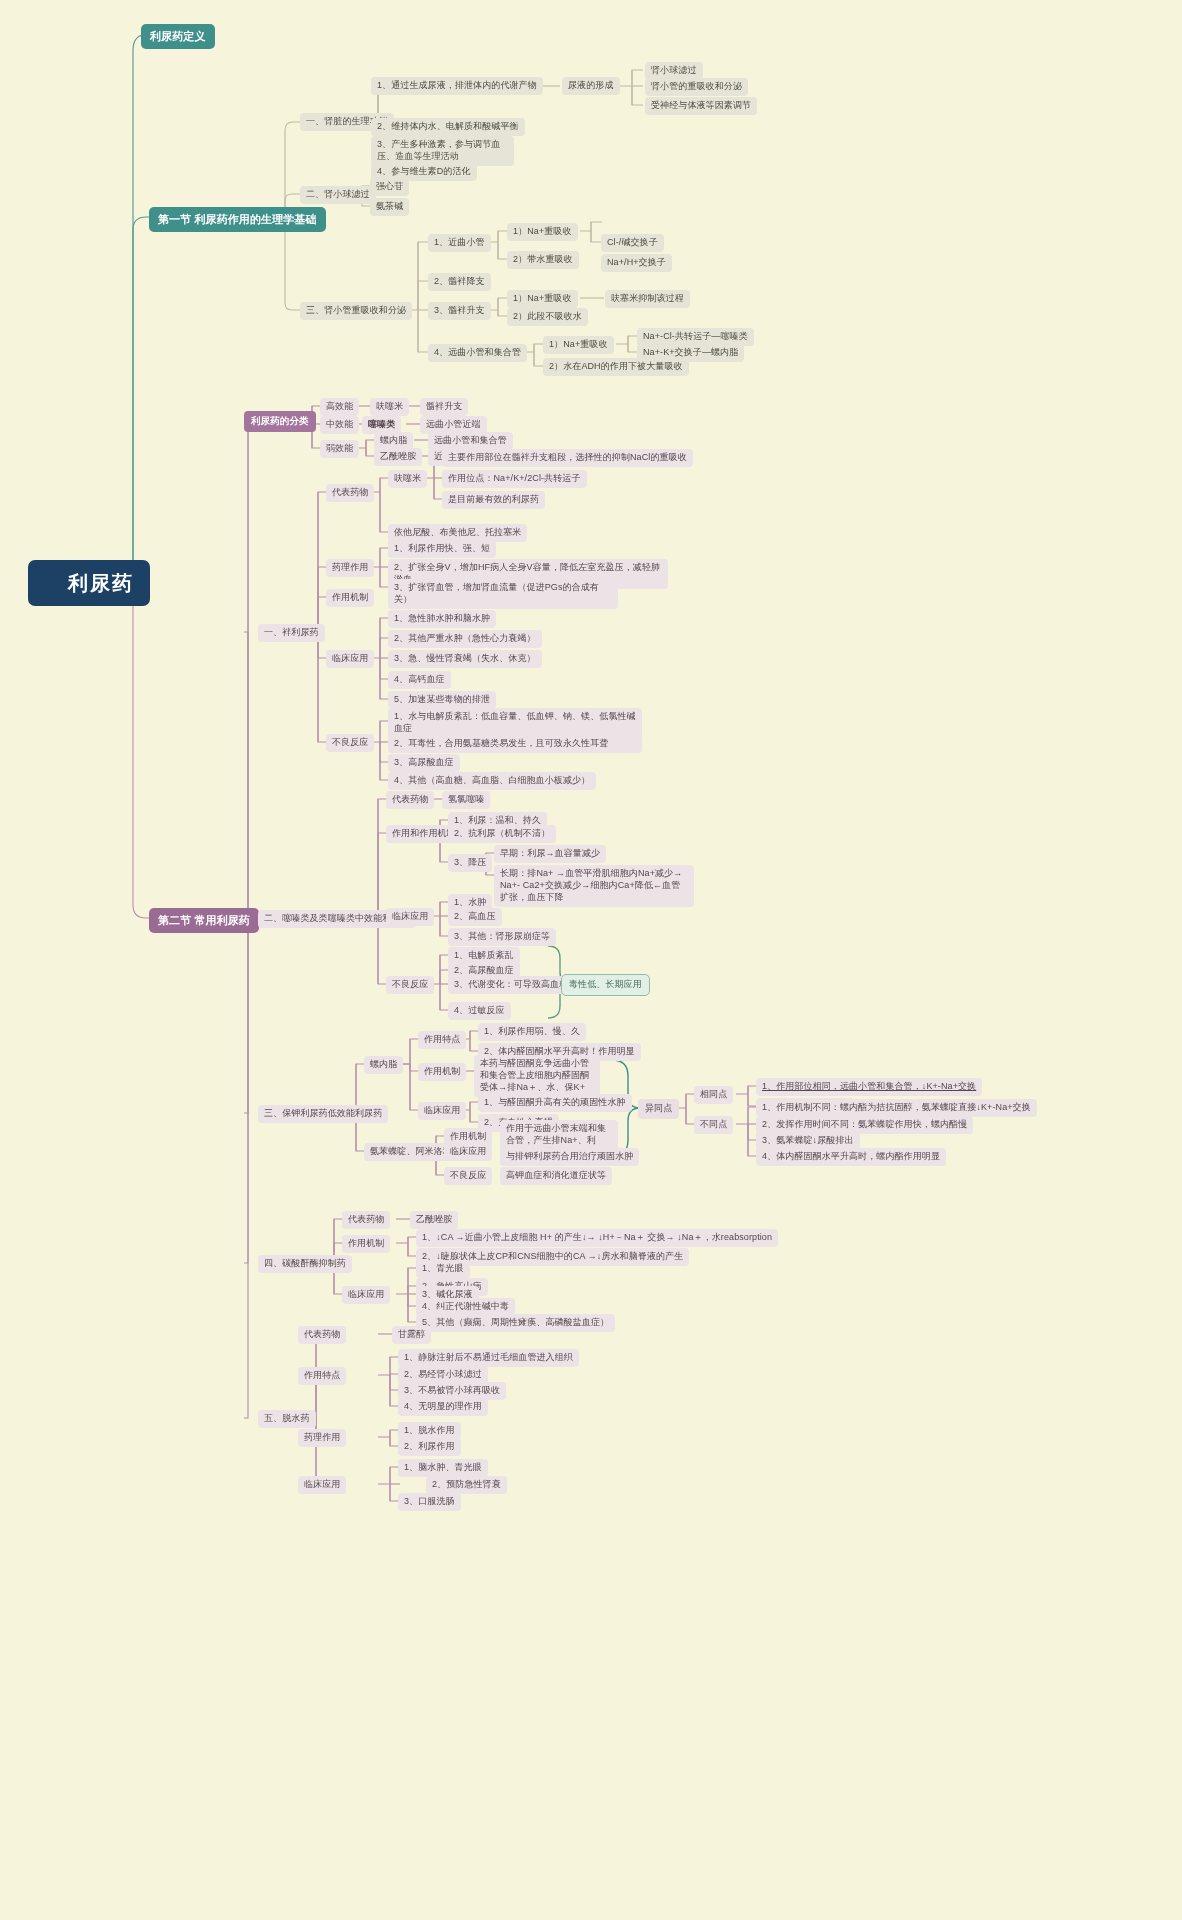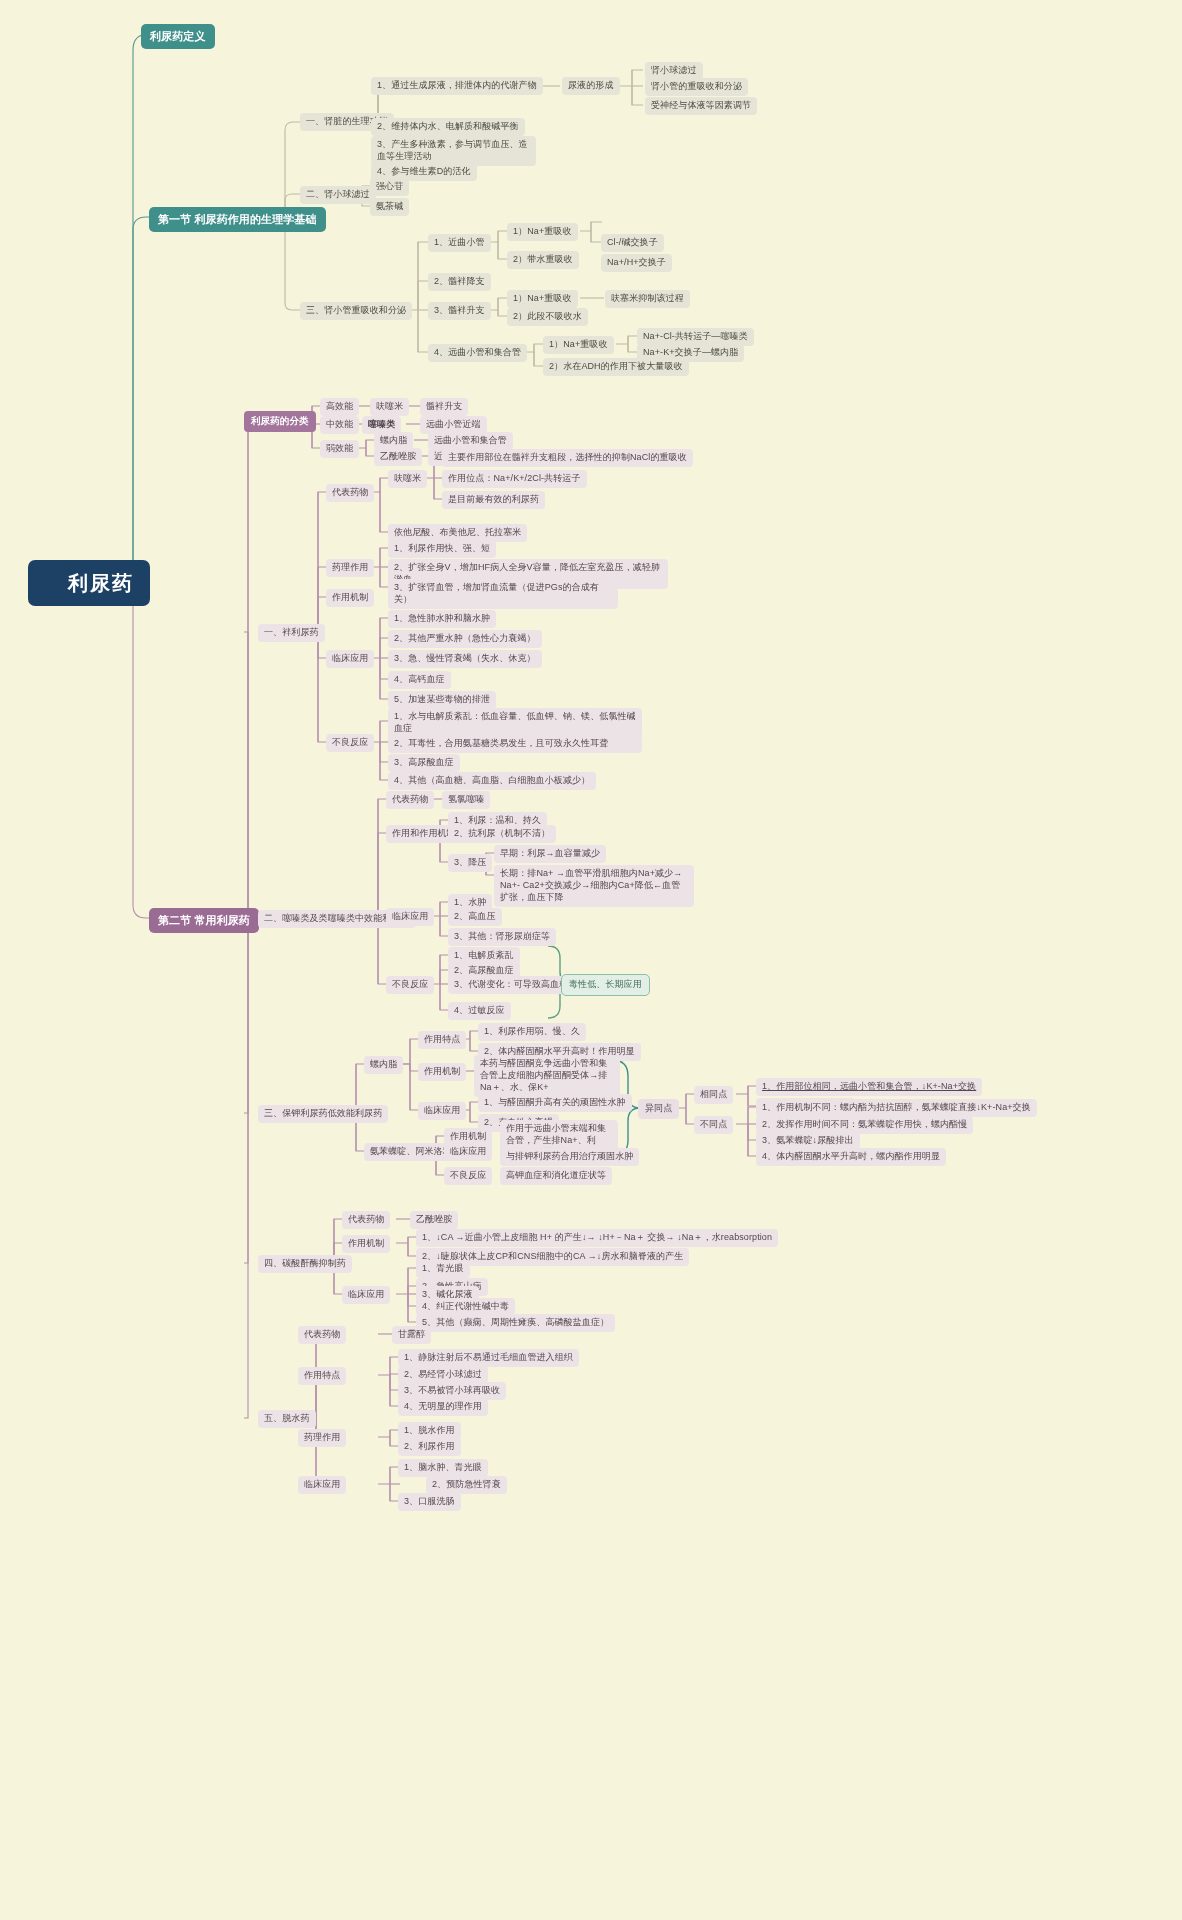--- a/index.html
+++ b/index.html
@@ -319,21 +319,21 @@
   <div class="node n-teal" style="left:141px;top:24px;">利尿药定义</div>
   <div class="node n-teal" style="left:149px;top:207px;">第一节 利尿药作用的生理学基础</div>
 
   <div class="node n-g" style="left:300px;top:113px;">一、肾脏的生理功能</div>
   <div class="node n-g" style="left:371px;top:77px;">1、通过生成尿液，排泄体内的代谢产物</div>
   <div class="node n-g" style="left:562px;top:77px;">尿液的形成</div>
   <div class="node n-g" style="left:645px;top:62px;">肾小球滤过</div>
   <div class="node n-g" style="left:645px;top:78px;">肾小管的重吸收和分泌</div>
   <div class="node n-g" style="left:645px;top:97px;">受神经与体液等因素调节</div>
   <div class="node n-g" style="left:371px;top:118px;">2、维持体内水、电解质和酸碱平衡</div>
-  <div class="node n-g" style="left:371px;top:136px;width:165px;">3、产生多种激素，参与调节血压、造血等生理活动</div>
+  <div class="node n-g" style="left:371px;top:136px;width:143px;">3、产生多种激素，参与调节血压、造血等生理活动</div>
   <div class="node n-g" style="left:371px;top:163px;">4、参与维生素D的活化</div>
 
   <div class="node n-g" style="left:300px;top:186px;">二、肾小球滤过</div>
   <div class="node n-g" style="left:370px;top:178px;">强心苷</div>
   <div class="node n-g" style="left:370px;top:198px;">氨茶碱</div>
 
   <div class="node n-g" style="left:300px;top:302px;">三、肾小管重吸收和分泌</div>
   <div class="node n-g" style="left:428px;top:234px;">1、近曲小管</div>
   <div class="node n-g" style="left:507px;top:223px;">1）Na+重吸收</div>
   <div class="node n-g" style="left:601px;top:214px;margin-top:40px;">Na+/H+交换子</div>
@@ -411,21 +411,21 @@
   <div class="node n-p" style="left:448px;top:976px;">3、代谢变化：可导致高血糖、高血脂</div>
   <div class="node n-p" style="left:448px;top:1002px;">4、过敏反应</div>
   <div class="node n-mark" style="left:561px;top:974px;">毒性低、长期应用</div>
 
   <div class="node n-p" style="left:258px;top:1105px;">三、保钾利尿药低效能利尿药</div>
   <div class="node n-p" style="left:364px;top:1056px;">螺内脂</div>
   <div class="node n-p" style="left:418px;top:1031px;">作用特点</div>
   <div class="node n-p" style="left:478px;top:1023px;">1、利尿作用弱、慢、久</div>
   <div class="node n-p" style="left:478px;top:1043px;">2、体内醛固酮水平升高时！作用明显</div>
   <div class="node n-p" style="left:418px;top:1063px;">作用机制</div>
-  <div class="node n-p" style="left:474px;top:1055px;width:146px;">本药与醛固酮竞争远曲小管和集合管上皮细胞内醛固酮受体→排Na＋、水、保K+</div>
+  <div class="node n-p" style="left:474px;top:1055px;width:126px;">本药与醛固酮竞争远曲小管和集合管上皮细胞内醛固酮受体→排Na＋、水、保K+</div>
   <div class="node n-p" style="left:418px;top:1102px;">临床应用</div>
   <div class="node n-p" style="left:478px;top:1094px;">1、与醛固酮升高有关的顽固性水肿</div>
   <div class="node n-p" style="left:478px;top:1114px;">2、充血性心衰竭</div>
   <div class="node n-p" style="left:364px;top:1143px;">氨苯蝶啶、阿米洛利</div>
   <div class="node n-p" style="left:444px;top:1128px;">作用机制</div>
   <div class="node n-p" style="left:500px;top:1120px;width:118px;">作用于远曲小管末端和集合管，产生排Na+、利尿、保K+的作用</div>
   <div class="node n-p" style="left:444px;top:1143px;">临床应用</div>
   <div class="node n-p" style="left:500px;top:1148px;">与排钾利尿药合用治疗顽固水肿</div>
   <div class="node n-p" style="left:444px;top:1167px;">不良反应</div>
   <div class="node n-p" style="left:500px;top:1167px;">高钾血症和消化道症状等</div>

